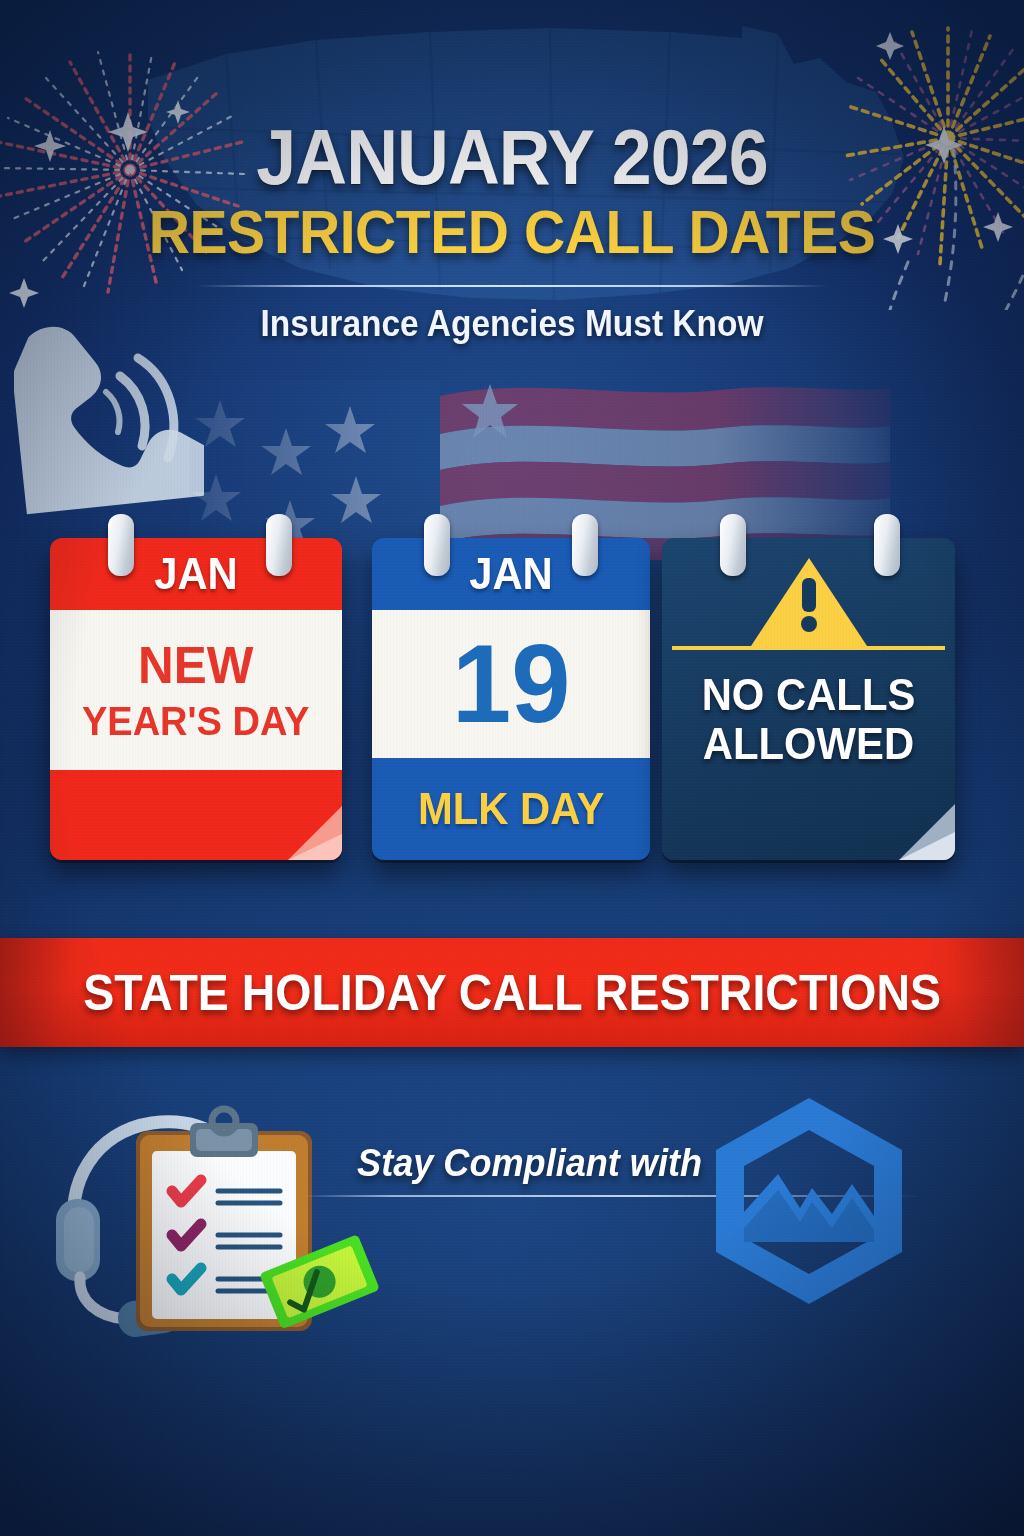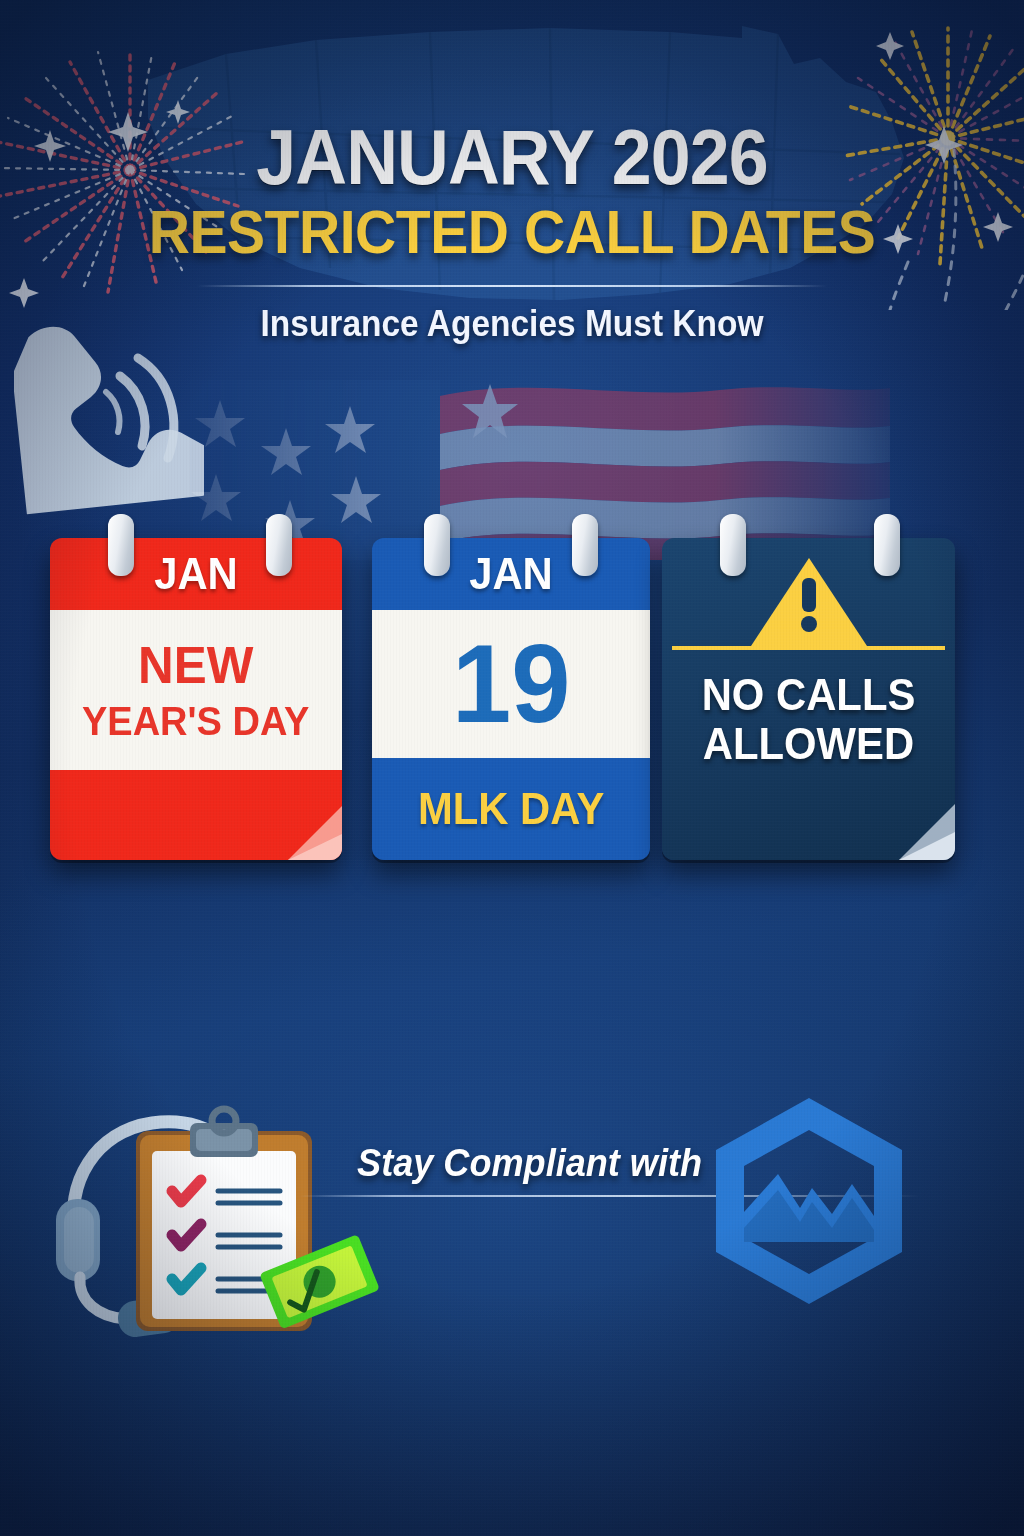--- a/index.html
+++ b/index.html
@@ -363,20 +363,23 @@
         <svg class="pagecurl" viewBox="0 0 74 70">
           <path d="M74,70 L18,70 L74,14 Z" fill="#b9c7d6" opacity=".85"></path>
           <path d="M74,70 L18,70 L74,42 Z" fill="#dde6ef" opacity=".95"></path>
         </svg>
       </div>
       <div class="ring" style="left:58px;"></div>
       <div class="ring" style="left:212px;"></div>
     </div>
   </div>
 
+  <div class="banner">
+    <div class="bantxt">STATE HOLIDAY CALL RESTRICTIONS</div>
+  </div>
 
   <div class="bottom">
     <svg class="illus" viewBox="0 0 340 250">
 
       <g>
         <path d="M36,150 C24,96 56,44 112,36 C168,28 208,62 214,110" fill="none" stroke="#c6d6e6" stroke-width="13" stroke-linecap="round"></path>
         <rect x="16" y="112" width="44" height="82" rx="21" fill="#7fa3c4"></rect>
         <rect x="24" y="120" width="30" height="66" rx="15" fill="#93b2ce"></rect>
         <path d="M40,190 C38,214 58,230 86,232" fill="none" stroke="#c6d6e6" stroke-width="11" stroke-linecap="round"></path>
         <rect x="78" y="212" width="62" height="36" rx="17" fill="#4d7a9e" transform="rotate(-8 109 230)"></rect>

